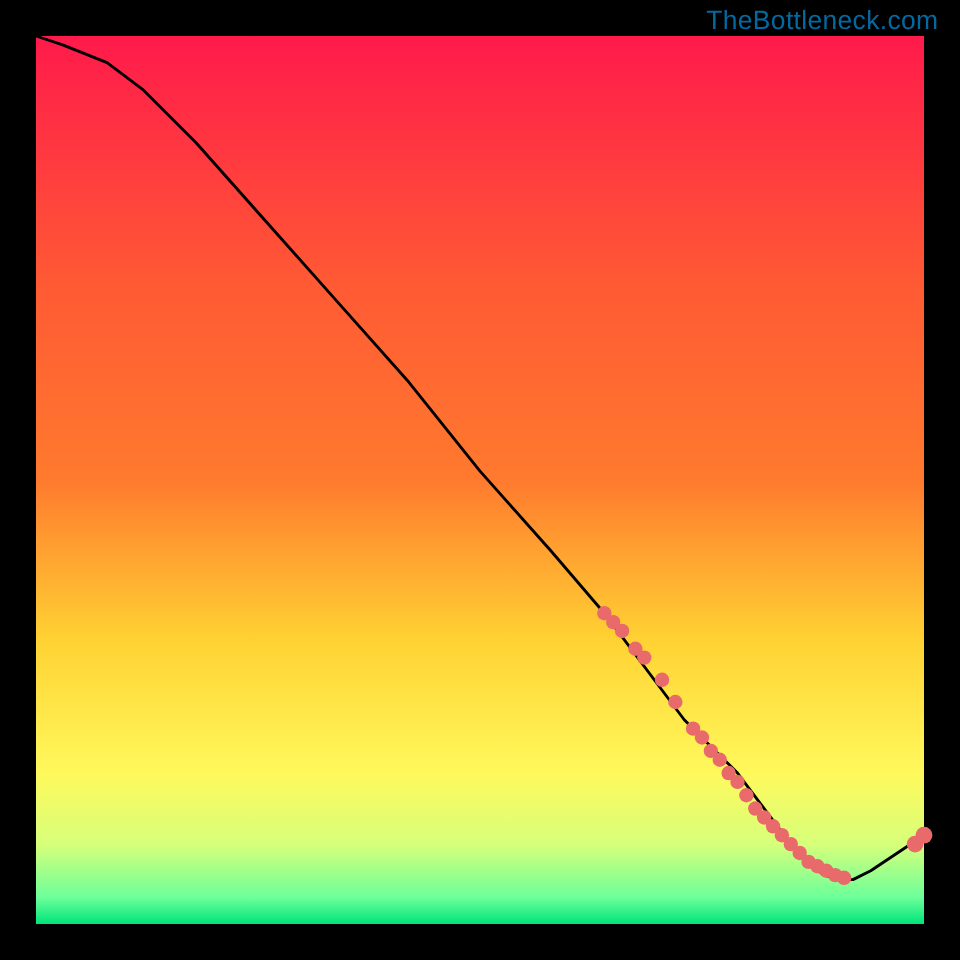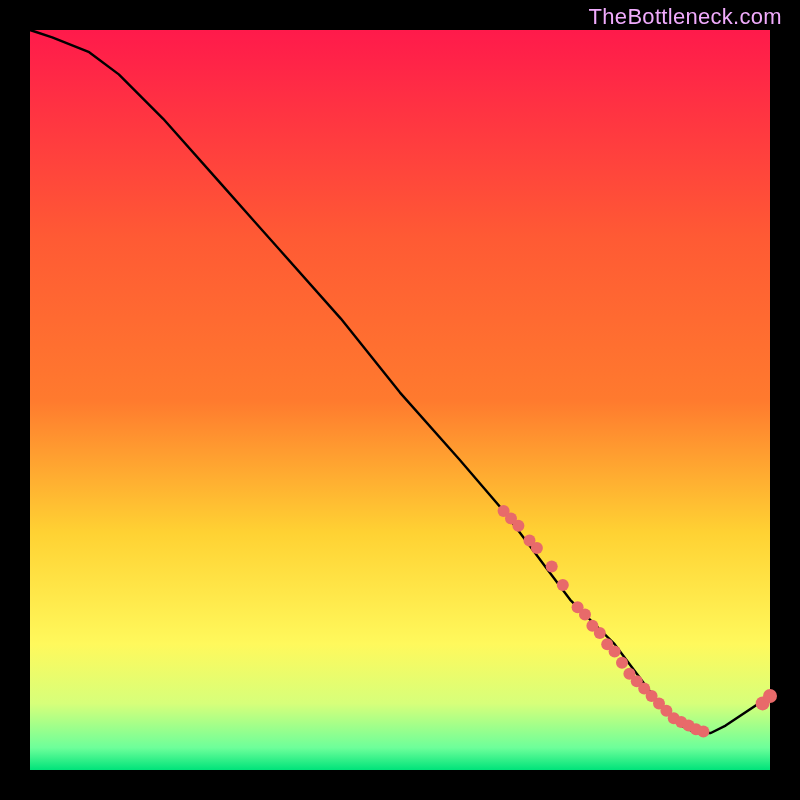--- a/index.html
+++ b/index.html
@@ -16,21 +16,21 @@
     height: 800px;
     background: #000;
   }
   .watermark {
     position: absolute;
     top: 4px;
     right: 18px;
     font-family: Arial, Helvetica, sans-serif;
     font-size: 22px;
     letter-spacing: 0.3px;
-    color: #f0abfc;
+    color: #0369a1;
     font-weight: 500;
     z-index: 5;
   }
   svg.plot {
     position: absolute;
     left: 0;
     top: 0;
     width: 800px;
     height: 800px;
   }

